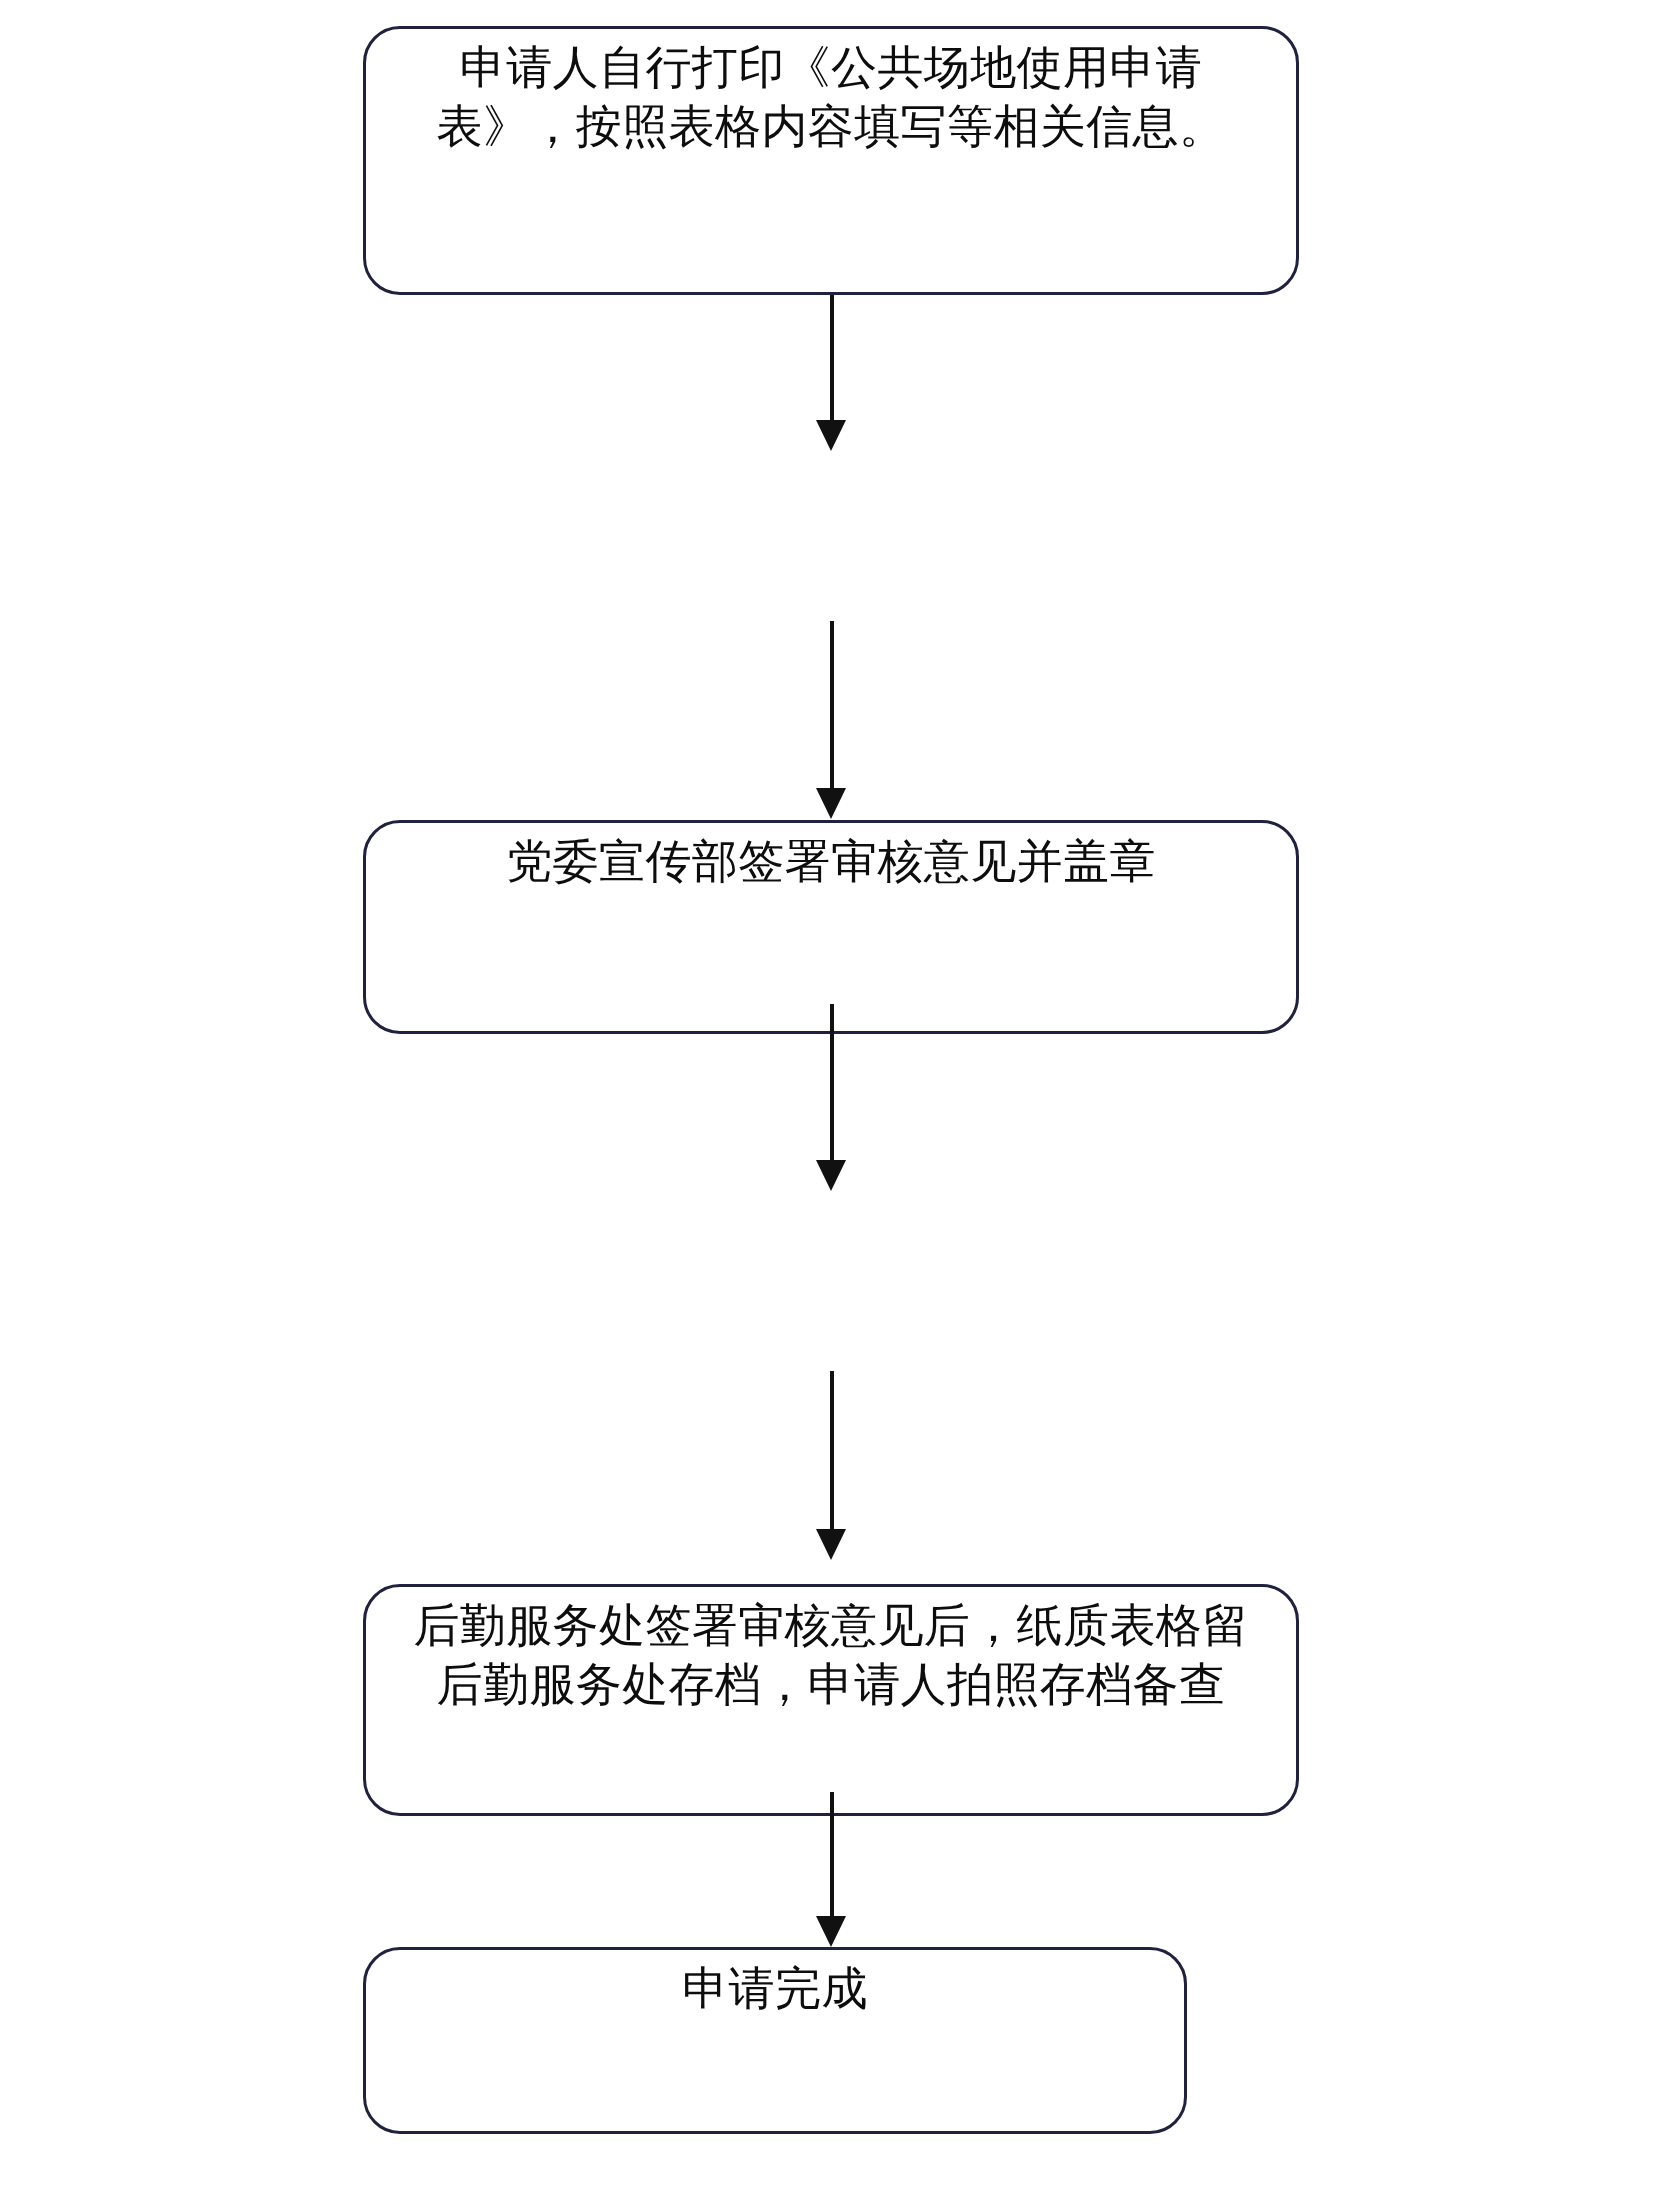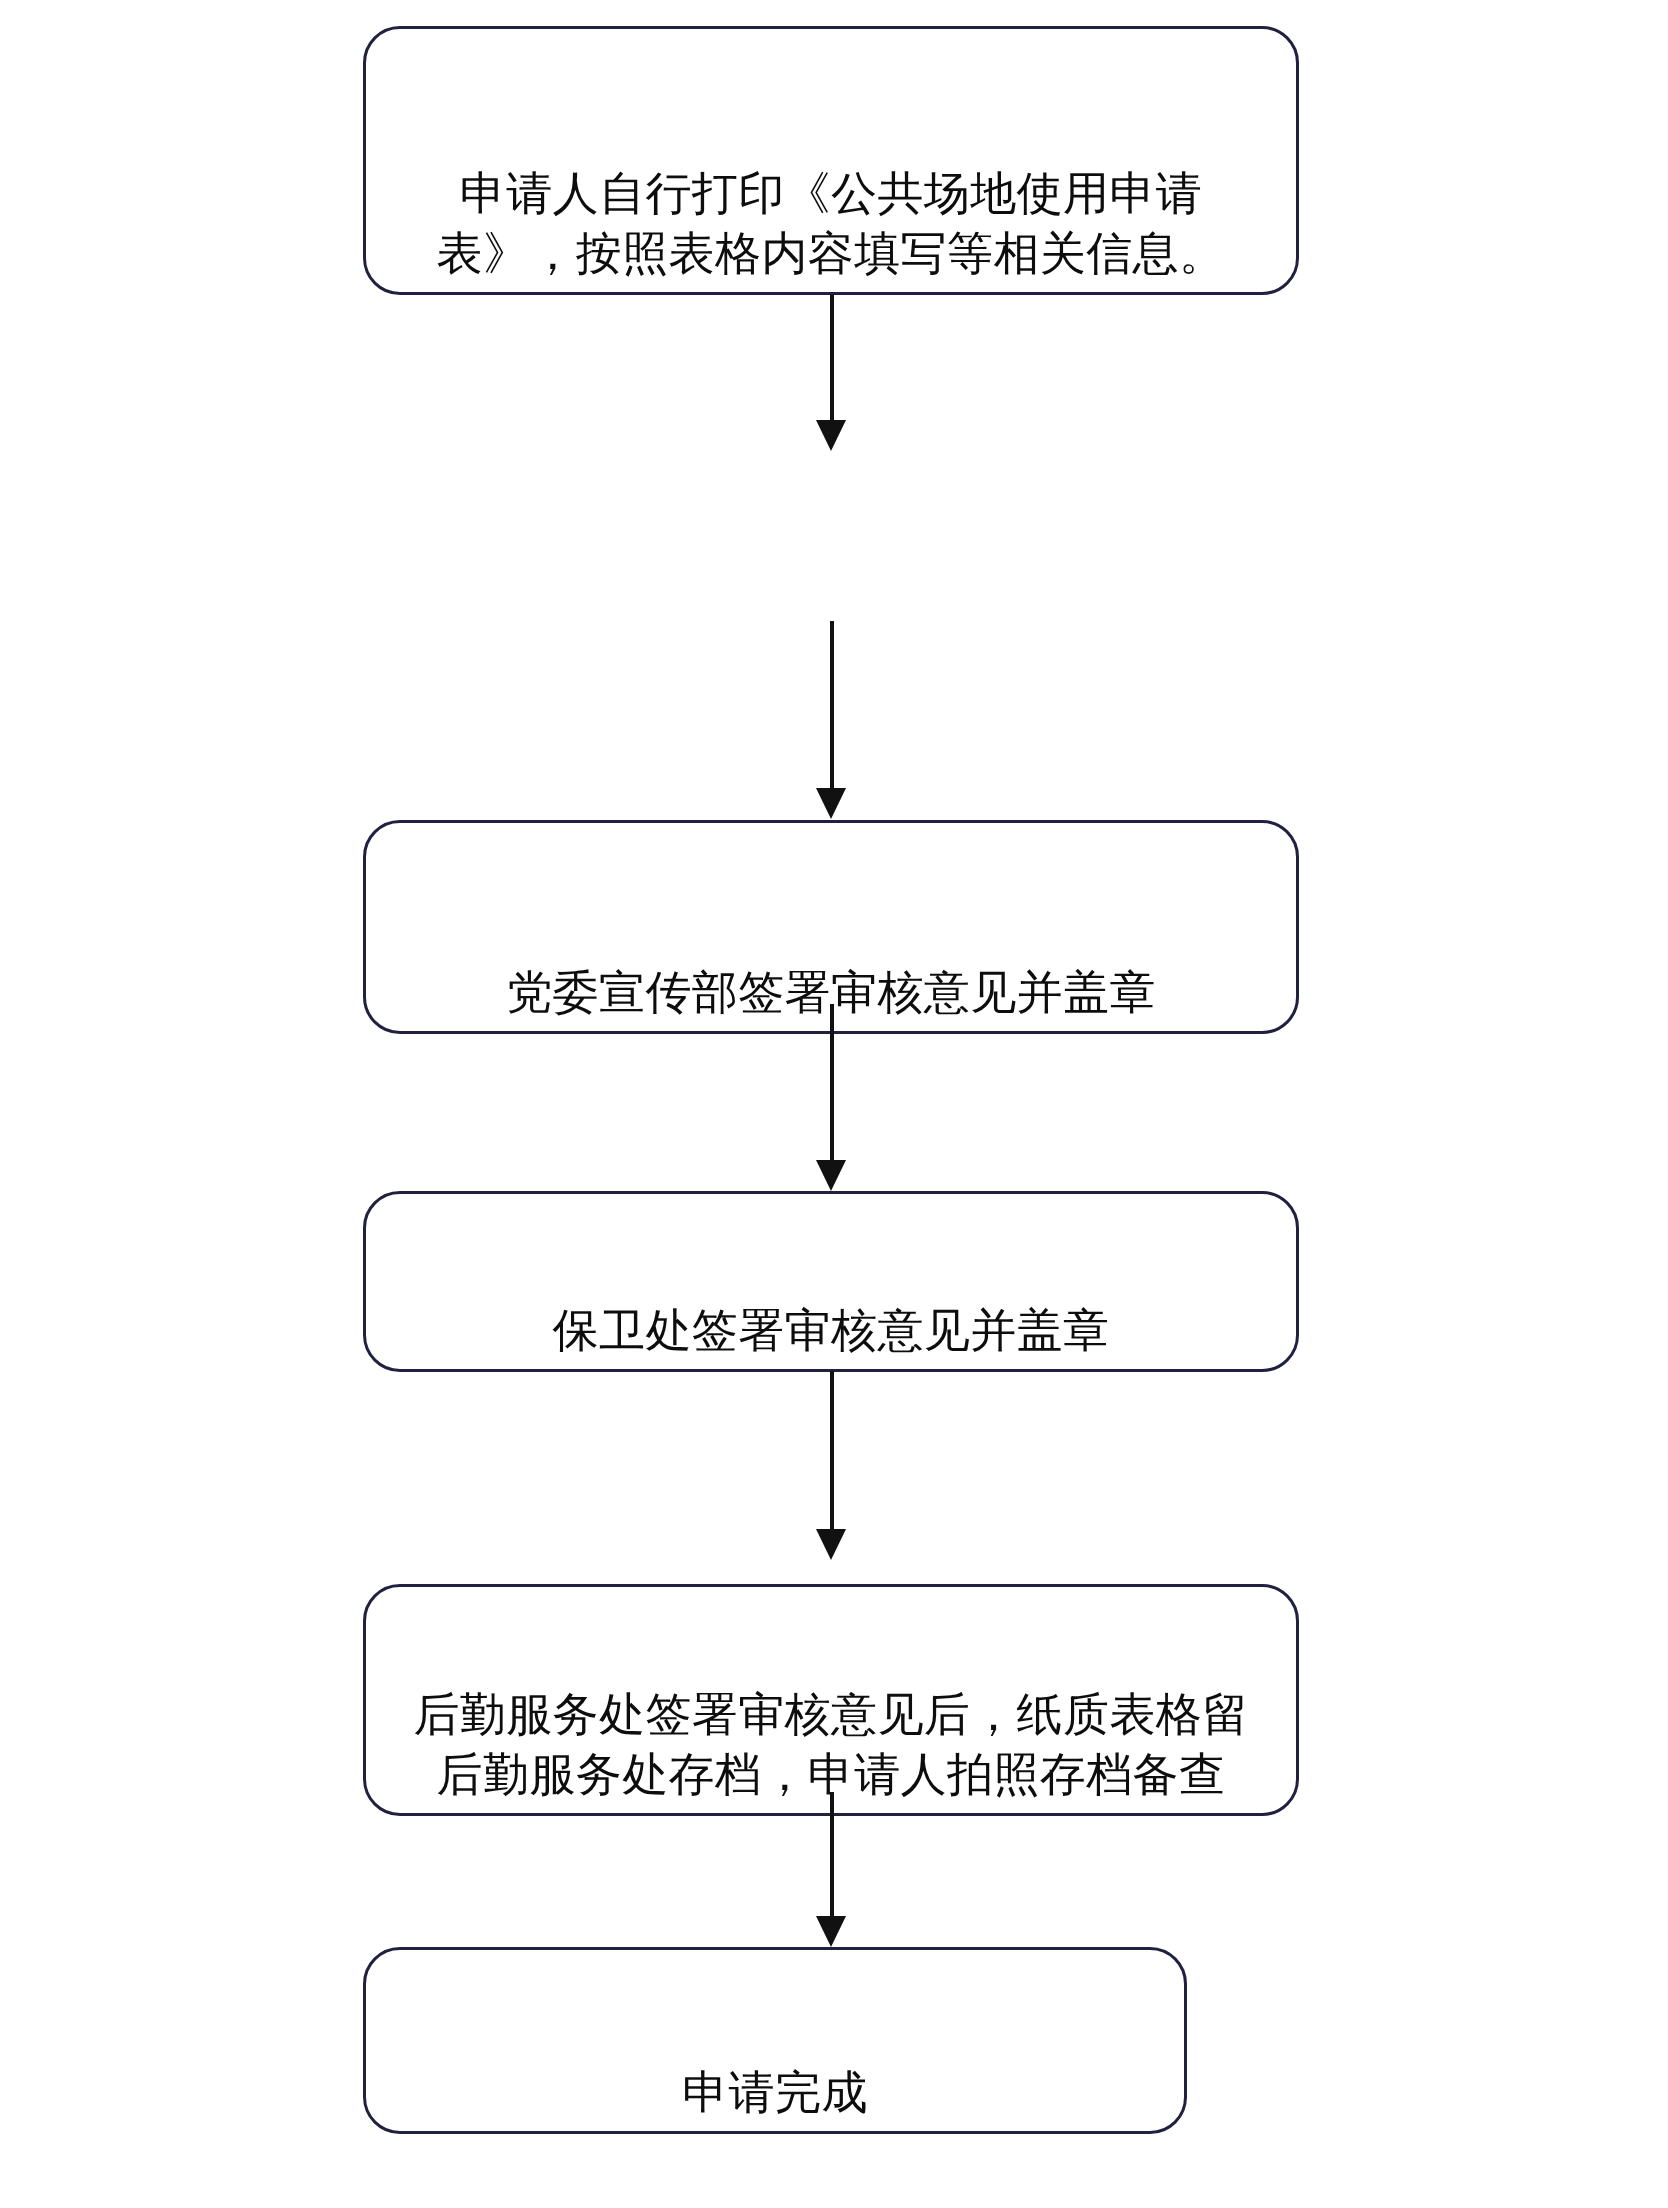--- a/index.html
+++ b/index.html
@@ -21,21 +21,21 @@
   }
 
   
   .node {
     position: absolute;
     box-sizing: border-box;
     background: #ffffff;
     border: 3.5px solid #20203f;
     border-radius: 37px;
     display: flex;
-    align-items: flex-end;
+    align-items: flex-start;
     justify-content: center;
     padding: 8.7px 29.5px;
   }
 
   .node-label {
     display: block;
     width: 100%;
     text-align: center;
     color: #0d0d0d;
     font-family: "DejaVu Sans", "Liberation Sans", sans-serif;
@@ -109,23 +109,20 @@
 
   <div class="node" id="node-3">
     <span class="node-label">党委宣传部签署审核意见并盖章</span>
   </div>
 
   <div class="connector" id="arrow-3">
     <span class="shaft"></span>
     <span class="head"></span>
   </div>
 
-  <div class="node" id="node-4">
-    <span class="node-label">保卫处签署审核意见并盖章</span>
-  </div>
 
   <div class="connector" id="arrow-4">
     <span class="shaft"></span>
     <span class="head"></span>
   </div>
 
   <div class="node" id="node-5">
     <span class="node-label">后勤服务处签署审核意见后，纸质表格留后勤服务处存档，申请人拍照存档备查</span>
   </div>
 

